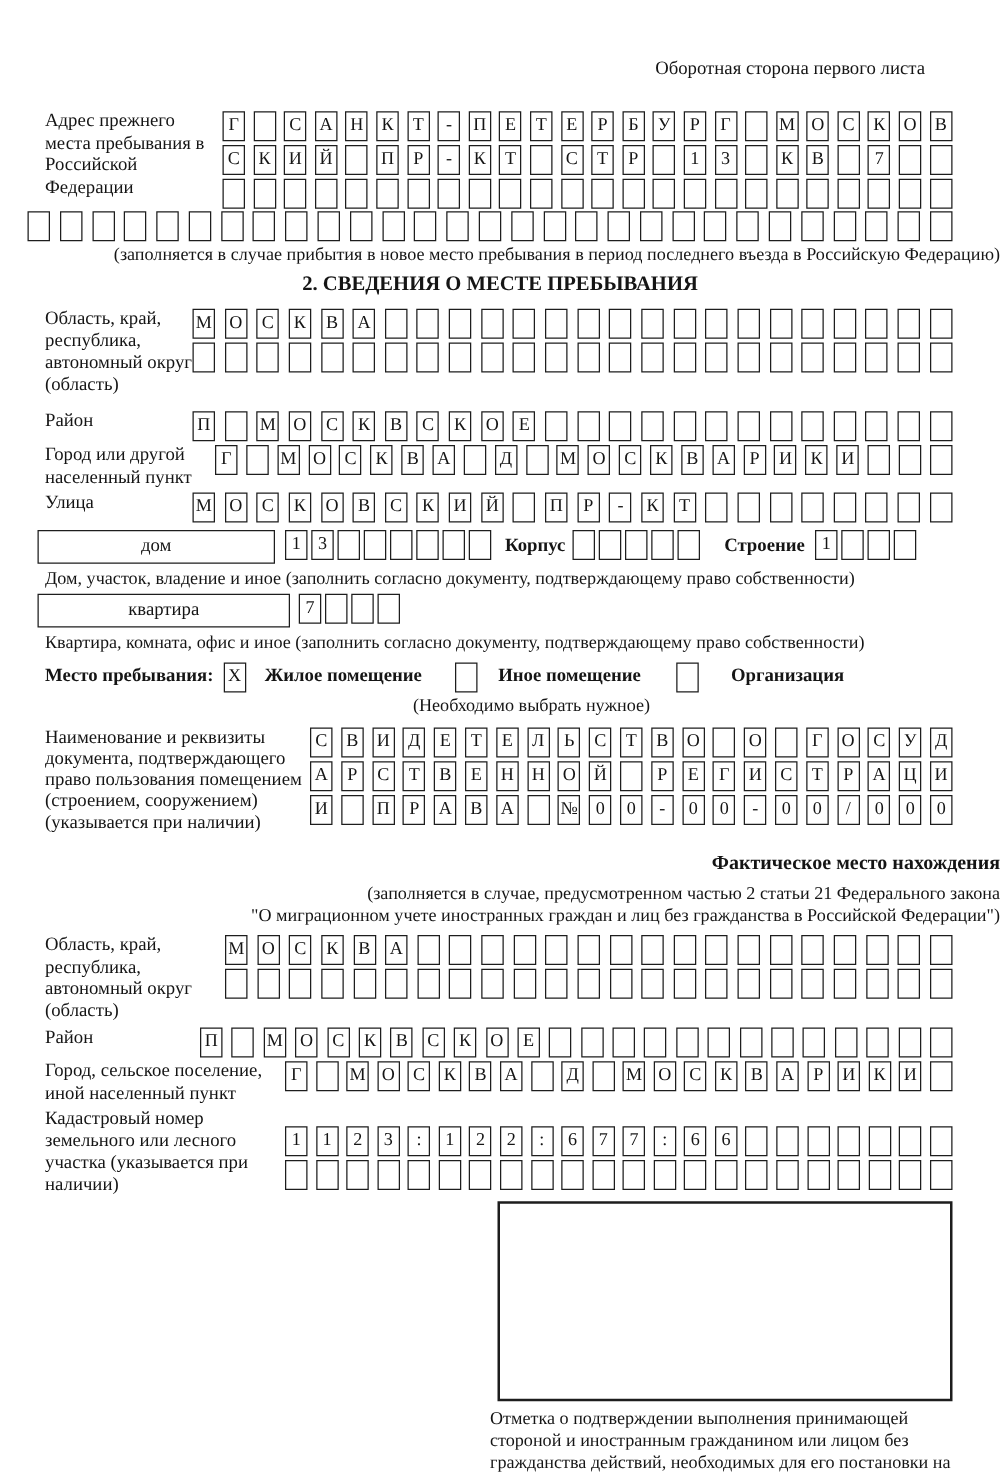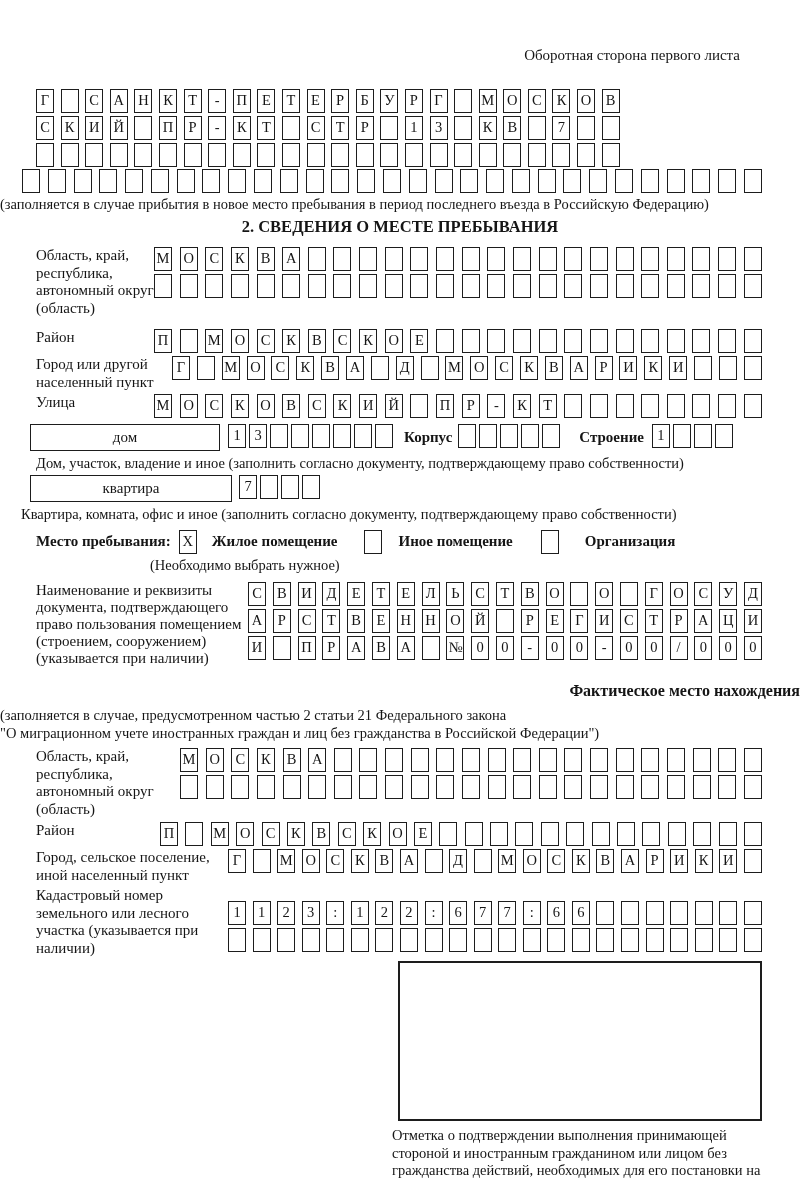--- a/index.html
+++ b/index.html
@@ -10,38 +10,39 @@
   .frow { display:flex; align-items:flex-start; }
   .label { font-size:15px; line-height:17.5px; flex:none; }
   .cellcol { flex:none; }
   .cellcol > .cells { margin-top:3px; }
   .cellcol > .cells:first-child { margin-top:0; }
   .cells { display:flex; flex:none; }
   .cell { flex:none; width:18px; height:24px; border:1.5px solid #1d1d1d; margin-right:3px;
           font-size:14.5px; line-height:21px; text-align:center; }
   .stretch { justify-content:space-between; }
   .stretch .cell { margin-right:0; }
-  .caption { text-align:left; font-size:14.5px; line-height:18px; }
+  .caption { text-align:right; font-size:14.5px; line-height:18px; }
   .sec-title { text-align:center; font-size:16.5px; font-weight:bold; line-height:20px; }
   .sub-title { text-align:right; font-size:16px; font-weight:bold; line-height:19px; }
   .bigbox { flex:none; height:27px; border:1.5px solid #1d1d1d; text-align:center;
             font-size:15px; line-height:24px; }
   .inline-label { flex:none; font-size:15px; line-height:27px;font-weight:bold; }
   .left-caption { font-size:14.5px; line-height:18px; }
   .mark-box { margin:4px 0 0 398px; width:364px; height:160px; border:2px solid #1d1d1d; }
   .mark-caption { margin:6px 0 0 392px; width:378px; text-align:left; font-size:14.5px; line-height:17.5px; }
 </style>
 </head>
 <body>
 
 <div class="page">
 
   <div class="note-top">Оборотная сторона первого листа</div>
 
   <div class="frow" style="margin:24px 0 0 36px">
+    <div class="label" style="width:142px">Адрес прежнего места пребывания в Российской Федерации</div>
     <div class="cellcol">
       <div class="cells stretch" style="width:584px">
           <span class="cell">Г</span>
           <span class="cell"></span>
           <span class="cell">С</span>
           <span class="cell">А</span>
           <span class="cell">Н</span>
           <span class="cell">К</span>
           <span class="cell">Т</span>
           <span class="cell">-</span>
@@ -331,21 +332,21 @@
 
   <div class="frow" style="margin:3px 0 0 30px">
     <div class="bigbox" style="width:202px">квартира</div>
     <div class="cells" style="margin-left:7px">
         <span class="cell">7</span>
         <span class="cell"></span>
         <span class="cell"></span>
         <span class="cell"></span>
       </div>
   </div>
-  <div class="left-caption" style="margin:3px 0 0 21px">Квартира, комната, офис и иное (заполнить согласно документу, подтверждающему право собственности)</div>
+  <div class="left-caption" style="margin:3px 0 0 36px">Квартира, комната, офис и иное (заполнить согласно документу, подтверждающему право собственности)</div>
 
   <div class="frow" style="margin:5px 0 0 36px; align-items:center">
     <span class="inline-label">Место пребывания:</span>
     <span class="cell" style="margin-left:8px">X</span>
     <span class="inline-label" style="margin-left:12px">Жилое помещение</span>
     <span class="cell" style="margin-left:26px"></span>
     <span class="inline-label" style="margin-left:14px">Иное помещение</span>
     <span class="cell" style="margin-left:28px"></span>
     <span class="inline-label" style="margin-left:23px">Организация</span>
   </div>

